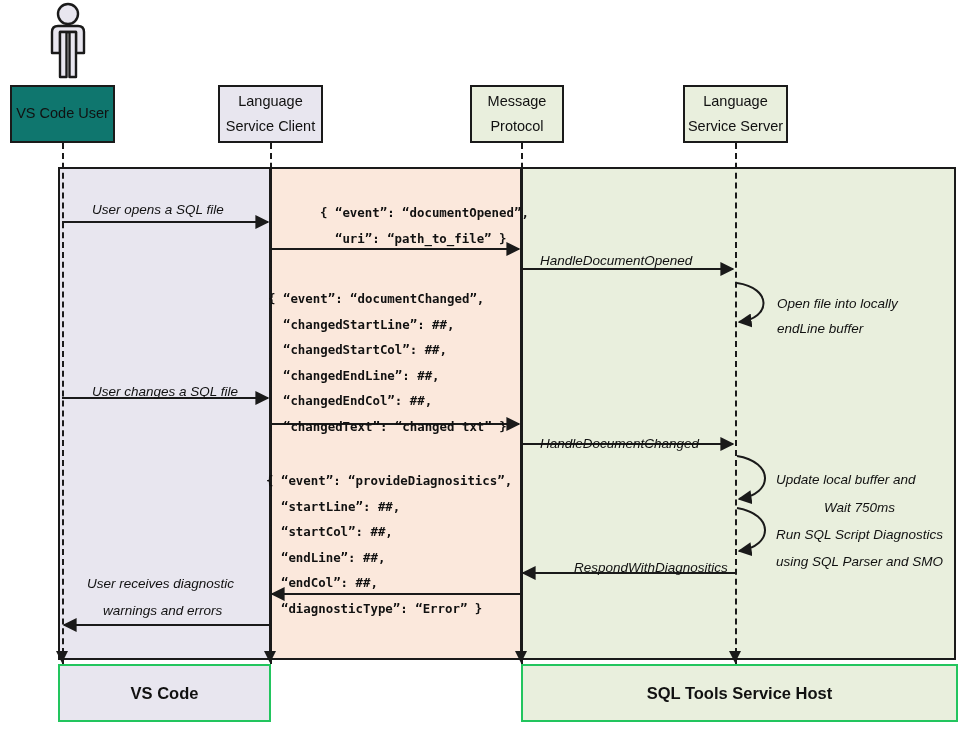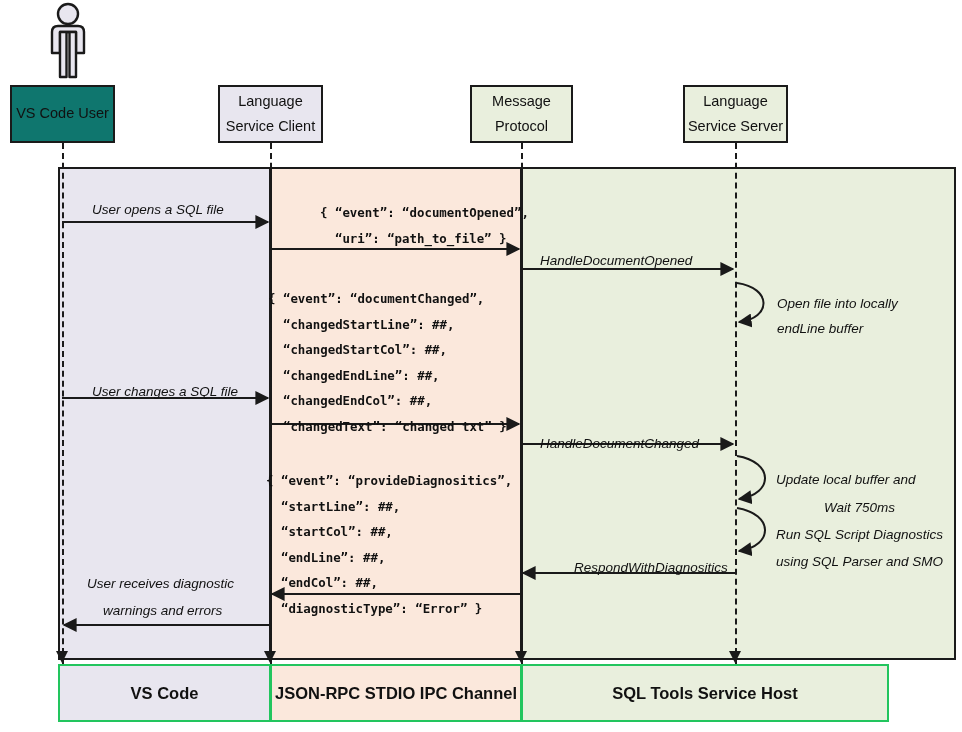--- a/index.html
+++ b/index.html
@@ -11,29 +11,29 @@
   #band-vscode   {left:58px;  top:167px; width:213px; height:493px; background:#e8e6ef;}
   #band-ipc      {left:270px; top:167px; width:252px; height:493px; background:#fbe8dc;}
   #band-host     {left:521px; top:167px; width:435px; height:493px; background:#e9efdd;}
 
   
   .foot{position:absolute;border:2px solid #22c55e;box-sizing:border-box;
         display:flex;align-items:center;justify-content:center;
         font-weight:bold;font-size:16.5px;color:#111;}
   #foot-vscode{left:58px;  top:664px; width:213px; height:58px; background:#e8e6ef;}
   #foot-ipc   {left:270px; top:664px; width:252px; height:58px; background:#fbe8dc;}
-  #foot-host  {left:521px; top:664px; width:368px; height:58px; background:#e9efdd;}
+  #foot-host  {left:521px; top:664px; width:437px; height:58px; background:#e9efdd;}
 
   
   .pbox{position:absolute;border:2px solid #1a1a1a;box-sizing:border-box;
         display:flex;flex-direction:column;align-items:center;justify-content:center;
         font-size:14.5px;line-height:1.75;color:#111;text-align:center;}
   #pbox-user  {left:10px;  top:85px; width:105px; height:58px; background:#0f766e;}
   #pbox-client{left:218px; top:85px; width:105px; height:58px; background:#e8e6ef;}
-  #pbox-proto {left:470px; top:85px; width:103px; height:58px; background:#e9efdd;}
+  #pbox-proto {left:470px; top:85px; width:94px; height:58px; background:#e9efdd;}
   #pbox-server{left:683px; top:85px; width:105px; height:58px; background:#e9efdd;}
 
   
   .lifeline{position:absolute;width:0;border-left:2px dashed #1a1a1a;}
 
   
   #actor{position:absolute;left:38px;top:2px;width:60px;height:80px;}
 
   
   #overlay{position:absolute;left:0;top:0;width:962px;height:732px;pointer-events:none;}
@@ -154,20 +154,17 @@
   <div class="json" style="left:266px; top:468px;">{ “event”: “provideDiagnositics”,
   “startLine”: ##,
   “startCol”: ##,
   “endLine”: ##,
   “endCol”: ##,
   “diagnosticType”: “Error” }</div>
 
   <div class="foot" id="foot-vscode">
     <span>VS Code</span>
   </div>
-  <div class="foot" id="foot-ipc">
-    <span>JSON-RPC STDIO IPC Channel</span>
-  </div>
   <div class="foot" id="foot-host">
     <span>SQL Tools Service Host</span>
   </div>
 
 </div>
 
 </body></html>

